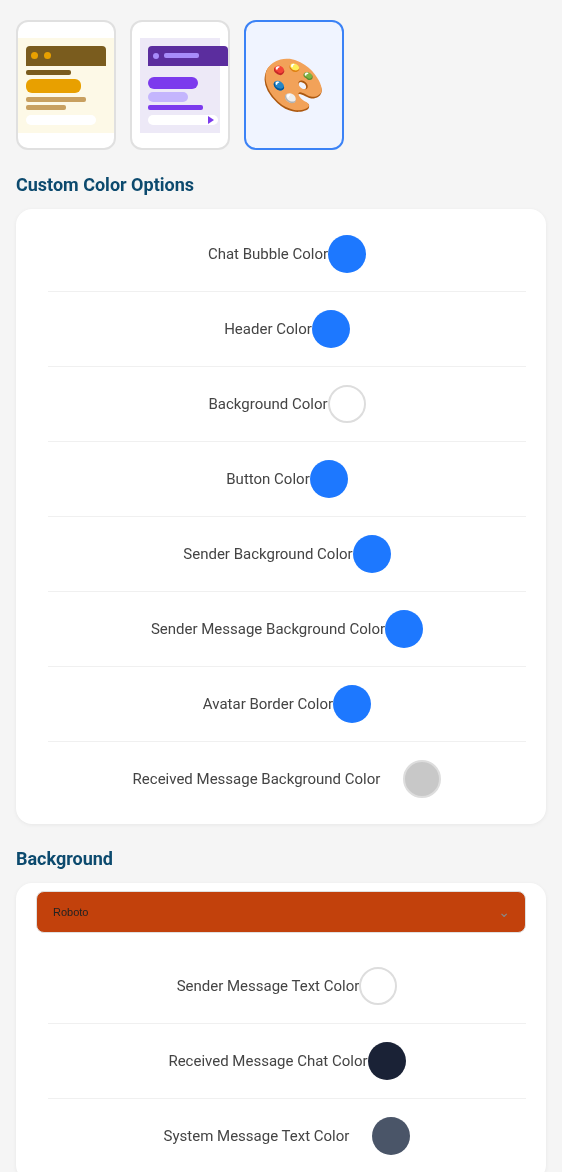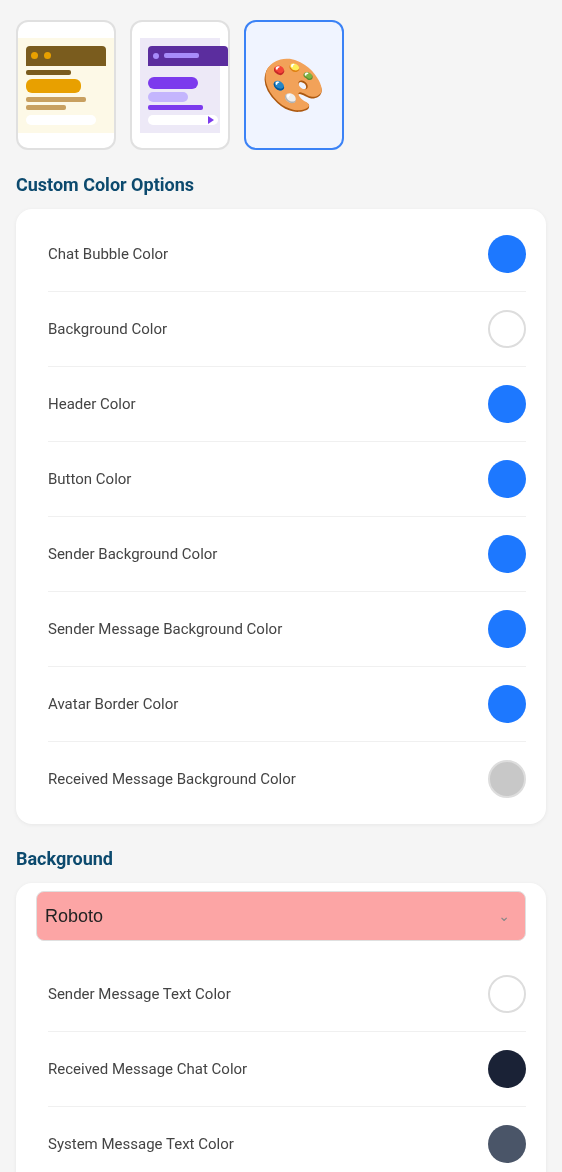--- a/index.html
+++ b/index.html
@@ -103,21 +103,21 @@
       border-radius: 16px;
       padding: 8px 20px;
       margin-bottom: 24px;
       box-shadow: 0 1px 4px rgba(0,0,0,0.06);
     }
 
     
     .color-row {
       display: flex;
       align-items: center;
-      justify-content: space-between;
+      justify-content: center;
       padding: 18px 0;
       border-bottom: 1px solid #f0f0f0;
       margin-left: 12px;
     }
     .color-row:last-child { border-bottom: none; gap: 23px; }
     .color-label {
       font-size: 15px;
       color: #444;
     }
     .color-swatch {
@@ -142,24 +142,24 @@
       margin-top: 4px;
     }
     .font-dropdown-wrapper {
       position: relative;
       margin-bottom: 16px;
     }
     .font-dropdown-wrapper select {
       width: 100%;
       border: 1.5px solid #e0e0e0;
       border-radius: 8px;
-      padding: 14px 8px;
-      font-size: 18px;
+      padding: 14px 16px;
+      font-size: 11px;
       color: #222;
-      background: #fca5a5;
+      background: #c2410c;
       appearance: none;
       cursor: pointer;
       outline: none;
     }
     .chevron-down {
       position: absolute;
       right: 16px;
       top: 50%;
       transform: translateY(-50%);
       pointer-events: none;
@@ -212,26 +212,26 @@
 </div>
 
 <div class="section-title">Custom Color Options</div>
 
 <div class="card">
   <div class="color-row">
     <span class="color-label">Chat Bubble Color</span>
     <div class="color-swatch blue"></div>
   </div>
   <div class="color-row">
+    <span class="color-label">Header Color</span>
+    <div class="color-swatch blue"></div>
+  </div>
+  <div class="color-row">
     <span class="color-label">Background Color</span>
     <div class="color-swatch white"></div>
-  </div>
-  <div class="color-row">
-    <span class="color-label">Header Color</span>
-    <div class="color-swatch blue"></div>
   </div>
   <div class="color-row">
     <span class="color-label">Button Color</span>
     <div class="color-swatch blue"></div>
   </div>
   <div class="color-row">
     <span class="color-label">Sender Background Color</span>
     <div class="color-swatch blue"></div>
   </div>
   <div class="color-row">

